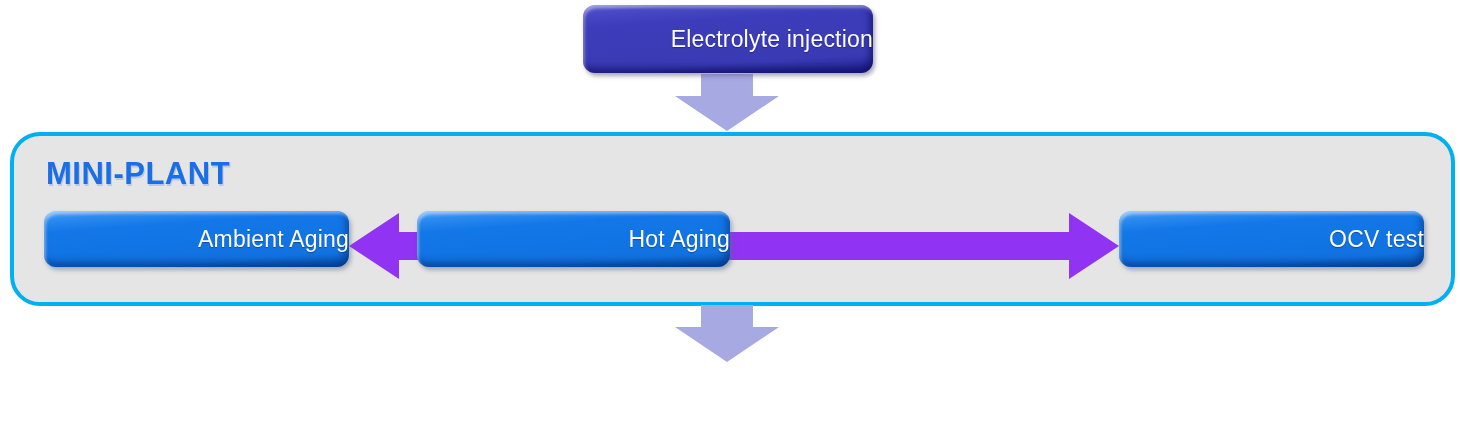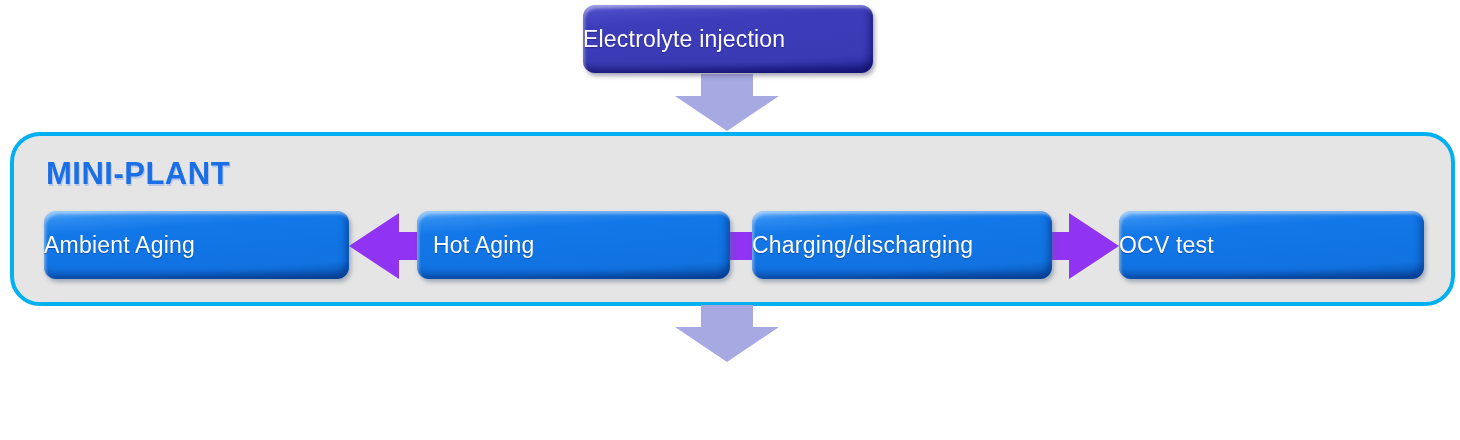--- a/index.html
+++ b/index.html
@@ -1,21 +1,21 @@
 <!DOCTYPE html>
 <html><head>
 <meta charset="utf-8">
 <style>
   html,body{margin:0;padding:0;background:#fff;}
   .canvas{
     position:relative;width:1460px;height:440px;background:#ffffff;overflow:hidden;
     font-family:"Liberation Sans",sans-serif;
   }
   .node{
-    position:absolute;display:flex;align-items:center;justify-content:flex-start;
+    position:absolute;display:flex;align-items:center;justify-content:flex-end;
     color:#ffffff;font-size:23px;letter-spacing:.2px;border-radius:12px;
     text-shadow:0 1px 1px rgba(0,0,60,.35);
     z-index:3;
   }
   .node-dark{
     background:linear-gradient(176deg,#7a7ae0 0%,#4a4ac6 9%,#3d3dbb 26%,#3a3ab4 78%,#252599 96%);
     box-shadow:inset 2px 3px 3px rgba(255,255,255,.35),
                inset -3px -5px 7px rgba(8,8,85,.60),
                2px 3px 4px rgba(95,95,125,.55);
   }
@@ -30,21 +30,21 @@
   .mini-plant{
     position:absolute;left:10px;top:132px;width:1445px;height:174px;
     border:4px solid #00B0F0;border-radius:30px;box-sizing:border-box;
     background:#e5e5e5;z-index:1;
   }
   .mini-plant-title{
     position:absolute;left:32px;top:20px;
     font-size:31px;font-weight:900;letter-spacing:.5px;color:#1A6FE6;
     text-shadow:1px 2px 0 rgba(150,175,235,.55);
   }
-  .step{position:absolute;top:75px;height:68px;}
+  .step{position:absolute;top:75px;height:56px;}
   .step-0{left:30px;width:305px;}
   .step-1{left:403px;width:297px;padding-left:16px;}
   .step-2{left:738px;width:300px;}
   .step-3{left:1105px;width:305px;}
   .flow-arrow-svg{position:absolute;left:0;top:0;z-index:2;pointer-events:none;}
   .down-arrow-svg{position:absolute;z-index:2;pointer-events:none;}
   .down-arrow-1{left:675px;top:74px;}
   .down-arrow-2{left:675px;top:305px;}
 </style>
 </head>
@@ -66,23 +66,20 @@
     <svg class="flow-arrow-svg" width="1437" height="166" viewBox="0 0 1437 166">
       <polygon points="335,110 385,77 385,96 1055,96 1055,77 1105,110 1055,143 1055,124 385,124 385,143" fill="#9133F2"></polygon>
     </svg>
 
     <div class="node node-blue step step-0">
       <span>Ambient Aging</span>
     </div>
     <div class="node node-blue step step-1">
       <span>Hot Aging</span>
     </div>
-    <div class="node node-blue step step-2">
-      <span>Charging/discharging</span>
-    </div>
     <div class="node node-blue step step-3">
       <span>OCV test</span>
     </div>
   </div>
 
   <svg class="down-arrow-svg down-arrow-2" width="104" height="57" viewBox="0 0 104 57">
     <polygon points="26,0 78,0 78,22 104,22 52,57 0,22 26,22" fill="#A7A9E3"></polygon>
   </svg>
 
 

